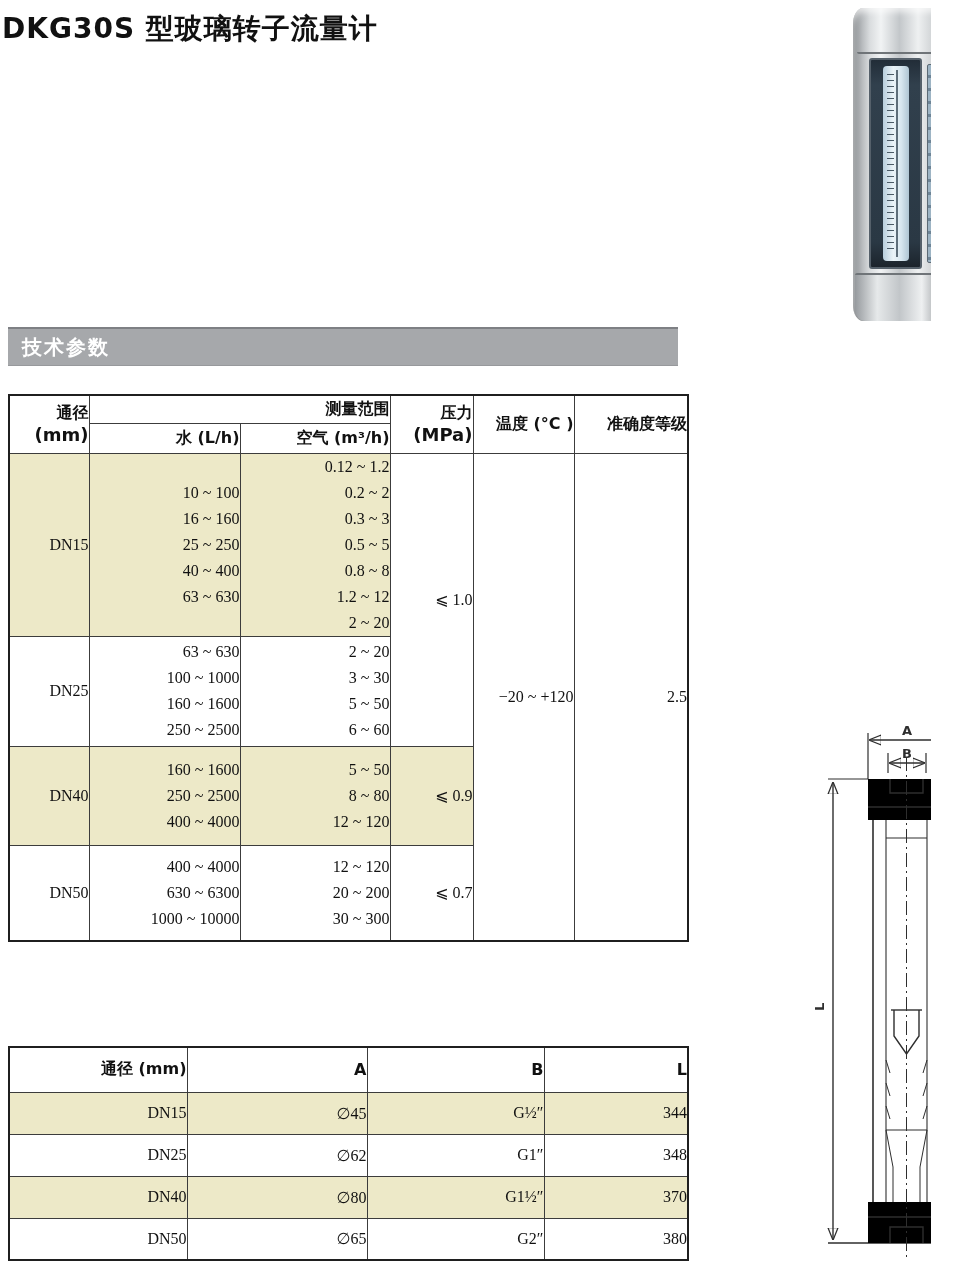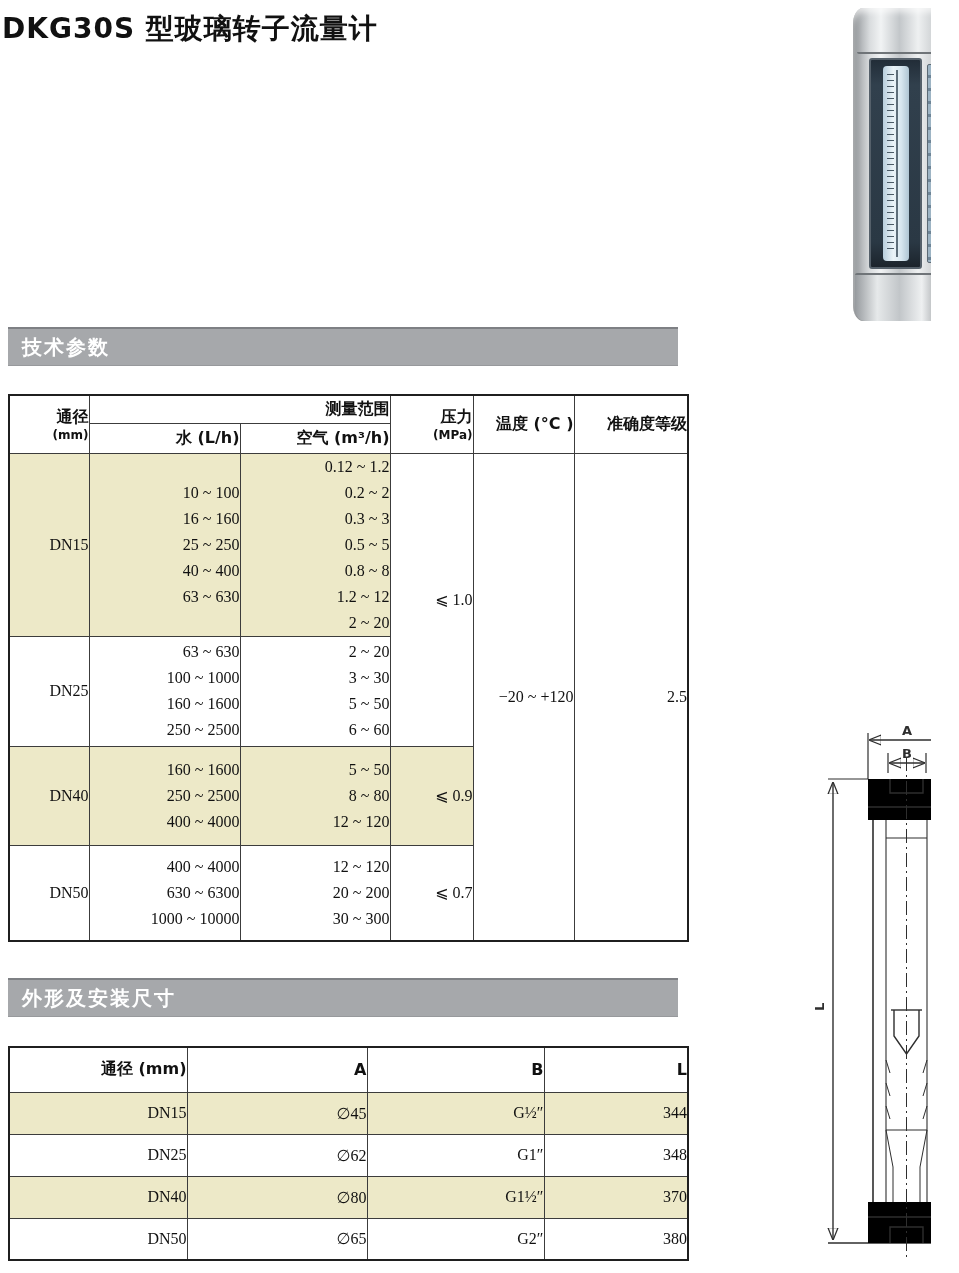--- a/index.html
+++ b/index.html
@@ -30,21 +30,21 @@
   th,td{border:1px solid #3c3c3c;text-align:right;vertical-align:middle;padding:0;}
   table{border:2px solid #1f1f1f;}
   th{font-family:"DejaVu Sans","Liberation Sans",sans-serif;font-weight:600;
      font-size:16px;color:#111;}
   td{font-family:"Liberation Serif","DejaVu Sans",serif;font-size:16px;color:#111;}
   .t1 tr.hrow1{height:28px;} .t1 tr.hrow2{height:30px;}
   .t1 tr.r15{height:182px;} .t1 tr.r25{height:110px;}
   .t1 tr.r40{height:99px;}  .t1 tr.r50{height:96px;}
   .hl{background:var(--row_highlight,#ede9c8);}
   .vals div{line-height:26px;}
-  .sub{font-size:12px;font-weight:600;}
+  .sub{font-size:18px;font-weight:600;}
   .t2 tr.hd{height:45px;} .t2 tr.bd{height:42px;}
 
   
   .photo{position:absolute;left:853px;top:8px;width:93px;height:313px;
          border-radius:10px/16px;
          background:linear-gradient(90deg,#8f9397 0%,#d9dcde 18%,#f1f3f4 30%,#c3c7ca 50%,#eef0f1 70%,#d3d6d8 84%,#84888c 100%);
          box-shadow:inset 0 4px 6px rgba(255,255,255,.7), inset 0 -6px 8px rgba(0,0,0,.25);}
   .p-topcap{position:absolute;left:4px;right:4px;top:0;height:44px;
          border-radius:8px 8px 2px 2px/10px 10px 2px 2px;
          background:linear-gradient(90deg,#9aa0a4,#e8ebec 25%,#c6cacd 50%,#f0f2f3 75%,#8e9ups 95%),
@@ -187,23 +187,20 @@
         <td class="vals">
             <div>12 ~ 120</div>
             <div>20 ~ 200</div>
             <div>30 ~ 300</div>
           </td>
         <td>⩽ 0.7</td>
       </tr>
     </tbody>
   </table>
 
-  <div class="bar bar2">
-    <span>外形及安装尺寸</span>
-  </div>
 
   <table class="t2">
     <colgroup>
       <col style="width:178px">
         <col style="width:180px">
         <col style="width:177px">
         <col style="width:144px">
     </colgroup>
     <thead>
       <tr class="hd">

